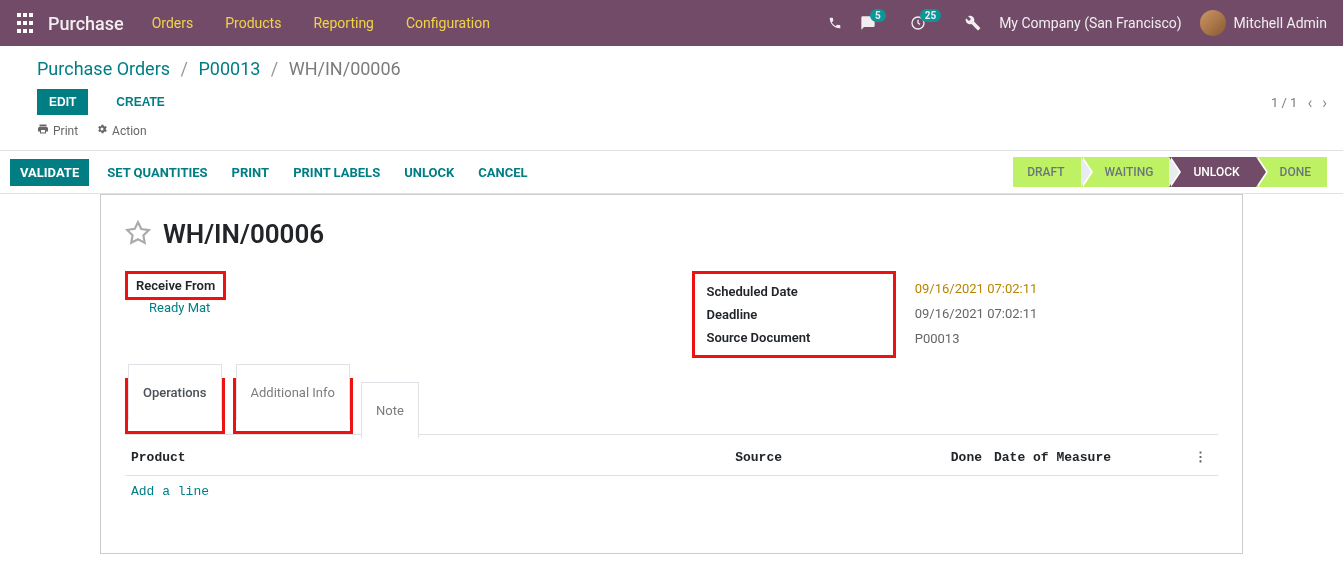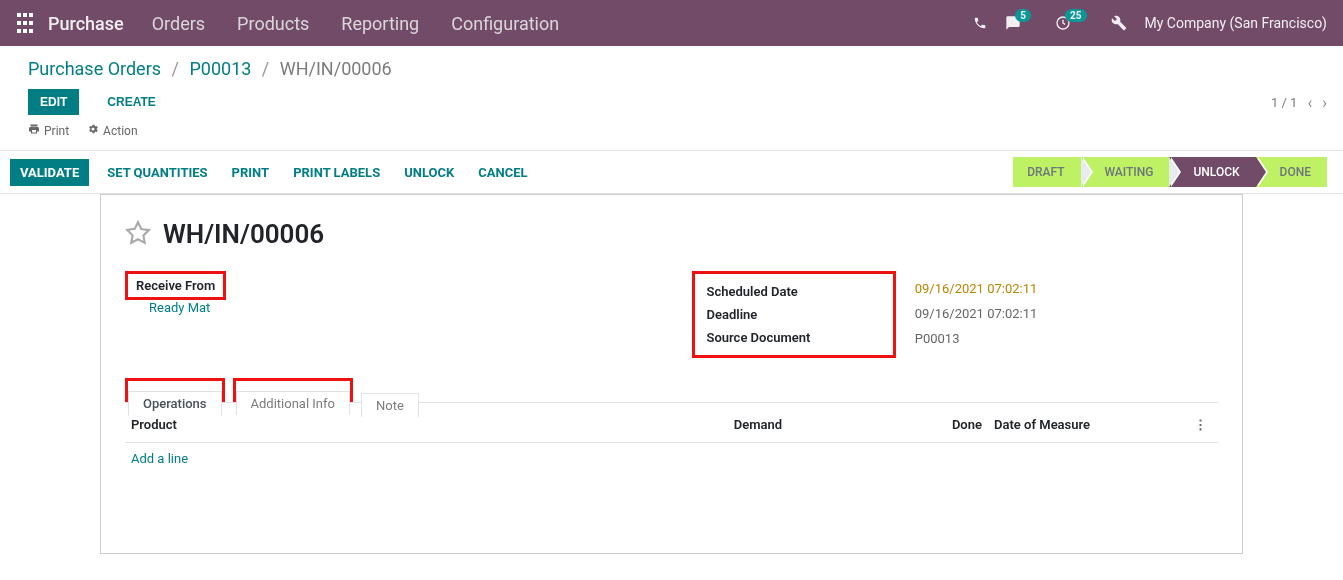--- a/index.html
+++ b/index.html
@@ -4,31 +4,31 @@
 <style>
   * { box-sizing: border-box; margin: 0; padding: 0; }
   body { font-family: -apple-system, BlinkMacSystemFont, "Segoe UI", Roboto, "Helvetica Neue", Arial, sans-serif; font-size: 13px; color: #4c4c4c; background: #fff; width: 1343px; }
   
   
   .topnav { background: #714b67; color: #fff; height: 46px; display: flex; align-items: center; padding: 11px 16px; }
   .apps-icon { display: inline-flex; margin-right: 16px; }
   .apps-icon .sq { width: 4px; height: 4px; background: #fff; margin: 1px; }
   .apps-icon .grid { display: grid; grid-template-columns: repeat(3,4px); grid-gap: 2px; }
   .brand { font-size: 18px; font-weight: 500; margin-right: 28px; opacity: .9; }
-  .menu-item { color: #e5e5e5; opacity: .9; margin-right: 32px; cursor: pointer; font-size: 18px; }
+  .menu-item { color: #fde047; opacity: .9; margin-right: 32px; cursor: pointer; font-size: 14px; }
   .topnav-right { margin-left: auto; display: flex; align-items: center; gap: 18px; }
   .badge { background: #00a09d; color: #fff; font-size: 10px; border-radius: 8px; padding: 1px 5px; position: relative; top: -8px; left: -6px; font-weight: bold; }
   .icon-btn { color: #fff; opacity: .9; cursor: pointer; display: inline-flex; align-items: center; }
   .icon-btn svg { display: block; }
   .company { color: #fff; opacity: .9; font-size: 14px; }
   .avatar { width: 26px; height: 26px; border-radius: 50%; background: linear-gradient(135deg,#d9a066,#8b5a2b); display: inline-block; margin-right: 8px; }
   .user { display: flex; align-items: center; color: #fff; opacity: .9; font-size: 14px; }
 
   
-  .control { padding: 12px 16px 0 28px; }
+  .control { padding: 12px 16px 0 28px; margin-left: 9px; }
   .breadcrumb { font-size: 18px; color: #7c7c7c; margin-bottom: 10px; }
   .breadcrumb a { color: #017e84; text-decoration: none; }
   .breadcrumb .sep { margin: 0 6px; color: #999; }
   .cp-row { display: flex; align-items: center; justify-content: space-between; }
   .cp-left { display: flex; align-items: center; gap: 28px; }
   .btn-primary { background: #017e84; color: #fff; border: none; padding: 6px 12px; font-weight: bold; font-size: 12px; cursor: pointer; }
   .btn-link { background: none; border: none; color: #017e84; font-weight: bold; font-size: 12px; cursor: pointer; }
   .cp-tools { display: flex; gap: 18px; margin-top: 8px; color: #666; font-size: 12px; }
   .cp-tools .tool { cursor: pointer; display: inline-flex; align-items: center; gap: 4px; }
   .cp-right { display: flex; align-items: center; gap: 10px; color: #7c7c7c; }
@@ -61,26 +61,26 @@
   .form-label { width: 150px; font-weight: 600; color: #212529; font-size: 13px; }
   .form-val { color: #666; font-size: 13px; }
   .form-val.partner { color: #017e84; }
   .form-val.warn { color: #b98400; }
 
   .hl-red { border: 3px solid #e11; padding: 4px 8px; display: inline-block; }
   .hl-red-block { border: 3px solid #e11; padding: 6px 8px; }
 
   
   .tabs { display: flex; gap: 8px; border-bottom: 1px solid #dee2e6; margin-top: 10px; }
-  .tab { border: 1px solid #dee2e6; border-bottom: none; padding: 4px 14px; background: #fff; color: #495057; cursor: pointer; font-size: 13px; position: relative; top: 15px; }
+  .tab { border: 1px solid #dee2e6; border-bottom: none; padding: 20px 14px; background: #fff; color: #495057; cursor: pointer; font-size: 13px; position: relative; top: 4px; }
   .tab.active { font-weight: 500; border-bottom: 1px solid #fff; }
   .tab.muted { color: #7c7c7c; }
 
   
-  table.lines { width: 100%; border-collapse: collapse; margin-top: 4px; }
+  table.lines { width: 100%; border-collapse: collapse; margin-top: 4px; font-family: Liberation Mono, monospace; }
   table.lines th { text-align: left; font-weight: 600; color: #212529; font-size: 13px; padding: 10px 6px; border-bottom: 1px solid #dee2e6; }
   table.lines th.r, table.lines td.r { text-align: right; }
   table.lines td { padding: 8px 6px; font-size: 13px; color: #4c4c4c; vertical-align: middle; }
   .kebab { cursor: pointer; color: #666; }
   .forecast-icon { color: #017e84; margin-left: 6px; cursor: pointer; }
   .trash { color: #666; cursor: pointer; }
   .addline { color: #017e84; cursor: pointer; }
 
   .form-col.right .form-label { width: 170px; }
   .details-box { padding: 4px 8px 4px 4px; }
@@ -127,20 +127,24 @@
           <path d="M12 7v5l3 2"></path>
         </svg>
       <span class="badge">25</span>
     </span>
     <span class="icon-btn">
       <svg width="16" height="16" viewBox="0 0 24 24" fill="currentColor">
           <path d="M22.7 19l-9.1-9.1c.9-2.3.4-5-1.5-6.9-2-2-5-2.4-7.4-1.3L9 6 6 9 1.6 4.7C.4 7.1.9 10.1 2.9 12.1c1.9 1.9 4.6 2.4 6.9 1.5l9.1 9.1c.4.4 1 .4 1.4 0l2.3-2.3c.5-.4.5-1.1.1-1.4z"></path>
         </svg>
     </span>
     <span class="company">My Company (San Francisco)</span>
+    <span class="user">
+      <span class="avatar"></span>
+      <span>Mitchell Admin</span>
+    </span>
   </div>
 </div>
 
 <div class="control">
   <div class="breadcrumb">
     <a href="#">Purchase Orders</a>
     <span class="sep">/</span>
     <a href="#">P00013</a>
     <span class="sep">/</span>
     <span>WH/IN/00006</span>
@@ -247,21 +251,21 @@
       <span class="hl-red" style="padding:0">
         <span class="tab muted">Additional Info</span>
       </span>
       <span class="tab muted">Note</span>
     </div>
 
     <table class="lines">
       <thead>
         <tr>
           <th>Product</th>
-          <th class="r" style="width:180px">Demand</th>
+          <th class="r" style="width:180px">Source</th>
           <th style="width:80px"></th>
           <th class="r" style="width:120px">Done</th>
           <th style="width:200px">Date of Measure</th>
           <th style="width:30px"><span class="kebab">⋮</span></th>
         </tr>
       </thead>
       <tbody>
         <tr>
           <td colspan="6"><span class="addline">Add a line</span></td>
         </tr>

